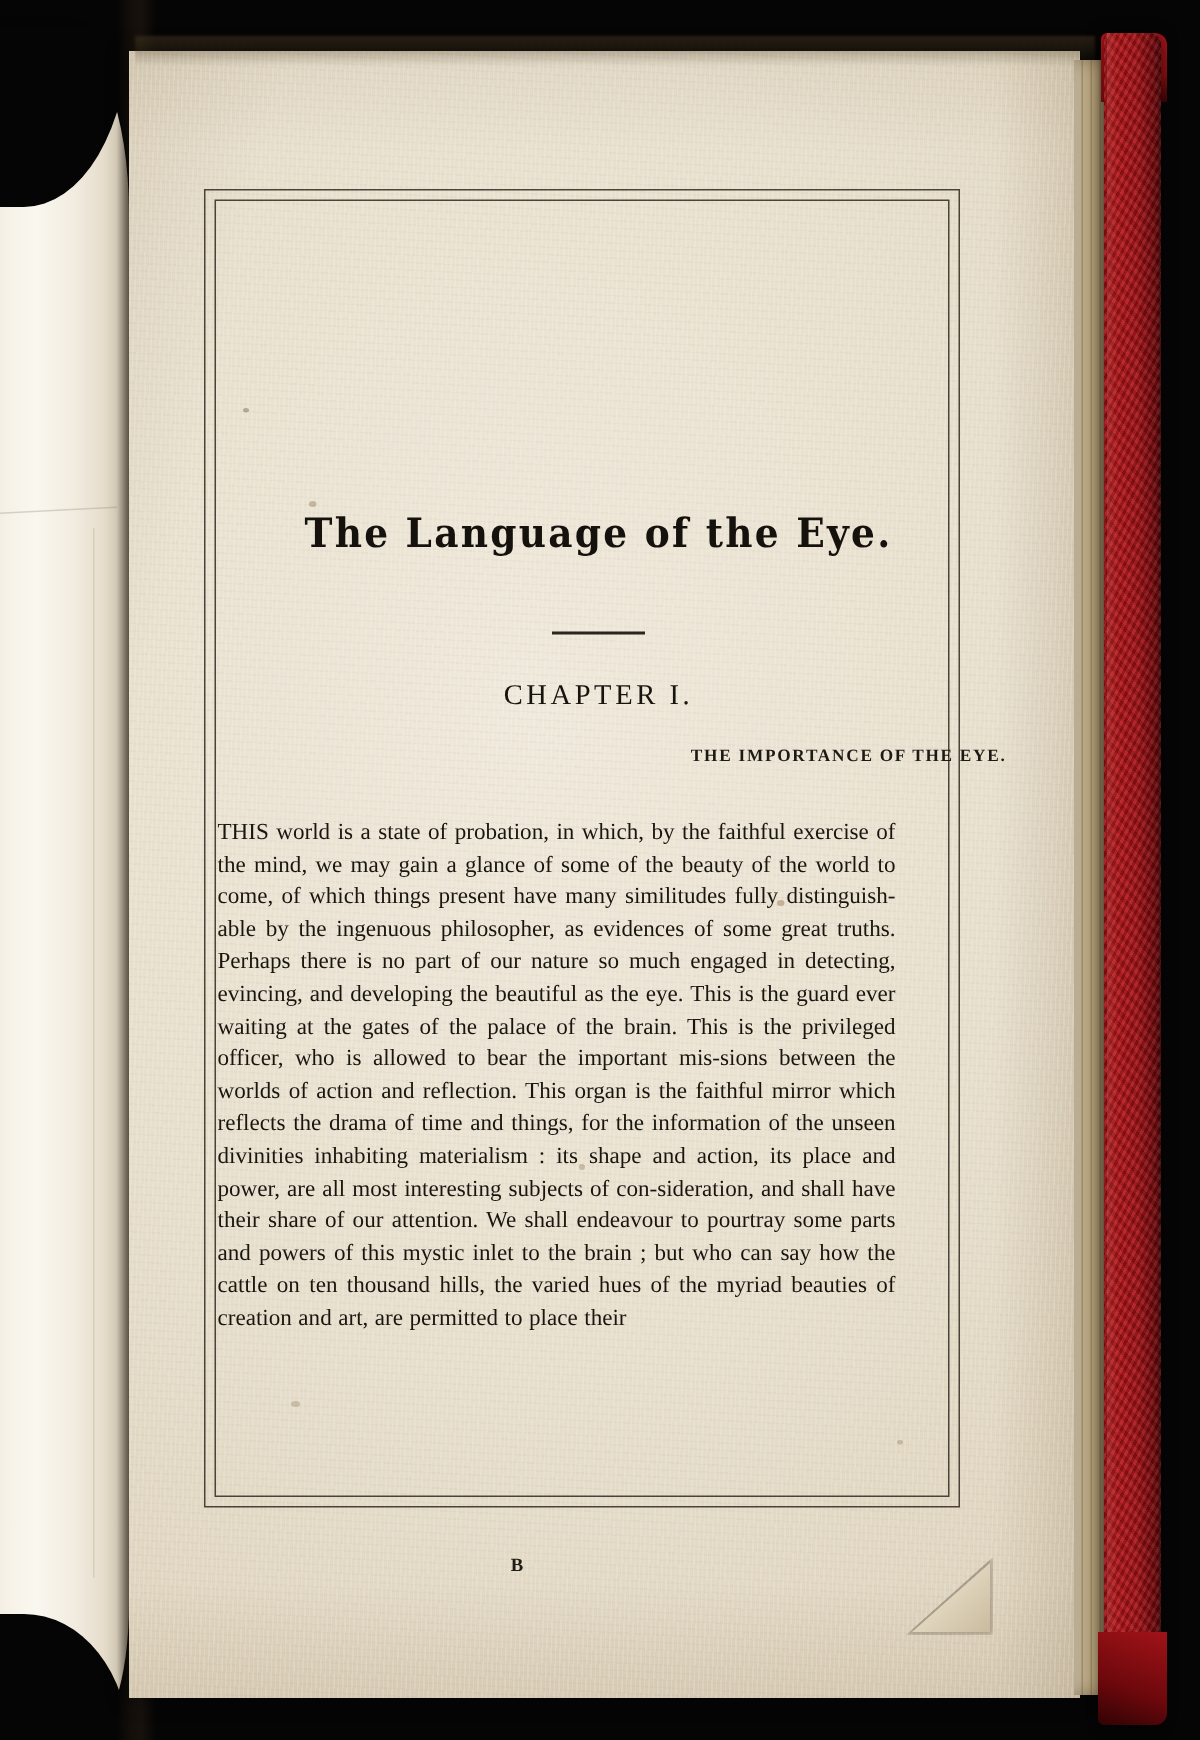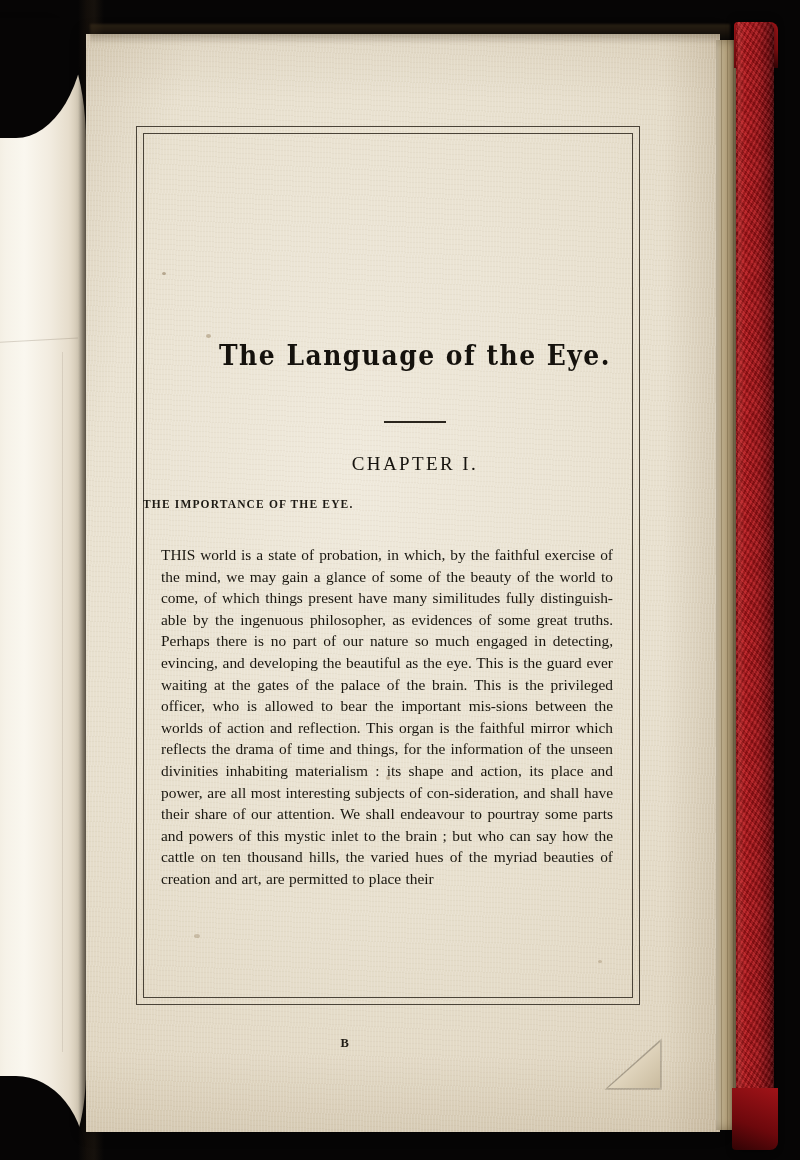--- a/index.html
+++ b/index.html
@@ -88,21 +88,21 @@
     position:absolute;left:50px;top:92px;width:502px;height:877px;
     border:1px solid #4a4338;
   }
   .frame-inner{
     position:absolute;left:57px;top:99px;width:488px;height:863px;
     border:1px solid #4a4338;
   }
 
   
   .typeblock{
-    position:absolute;left:57px;top:99px;width:544px;height:863px;
+    position:absolute;left:41px;top:99px;width:544px;height:863px;
     color:#1d1a15;
   }
   .book-title{
     position:absolute;left:0;right:0;top:208px;text-align:center;
     font-family:"DejaVu Serif", serif;
     font-weight:700;
     font-size:25px;
     letter-spacing:1.5px;
     color:#15120d;
     font-style:normal;
@@ -111,21 +111,21 @@
   .title-rule{
     position:absolute;left:50%;top:288px;margin-left:-31px;
     width:62px;height:2px;background:#2a251d;
   }
   .chapter{
     position:absolute;left:0;right:0;top:320px;text-align:center;
     font-family:"Liberation Serif", serif;
     font-size:19px;letter-spacing:2.4px;color:#17140f;
   }
   .subtitle{
-    position:absolute;left:0;right:0;top:365px;text-align:left;
+    position:absolute;left:0;right:0;top:365px;text-align:right;
     font-family:"Liberation Serif", serif;
     font-size:11.5px;letter-spacing:1.15px;color:#1d1a14;
     font-variant:small-caps;font-weight:600;
   }
   .body{
     position:absolute;left:18px;top:399px;width:452px;
     font-family:"Liberation Serif", serif;
     font-size:15.4px;
     line-height:21.6px;
     text-align:justify;

